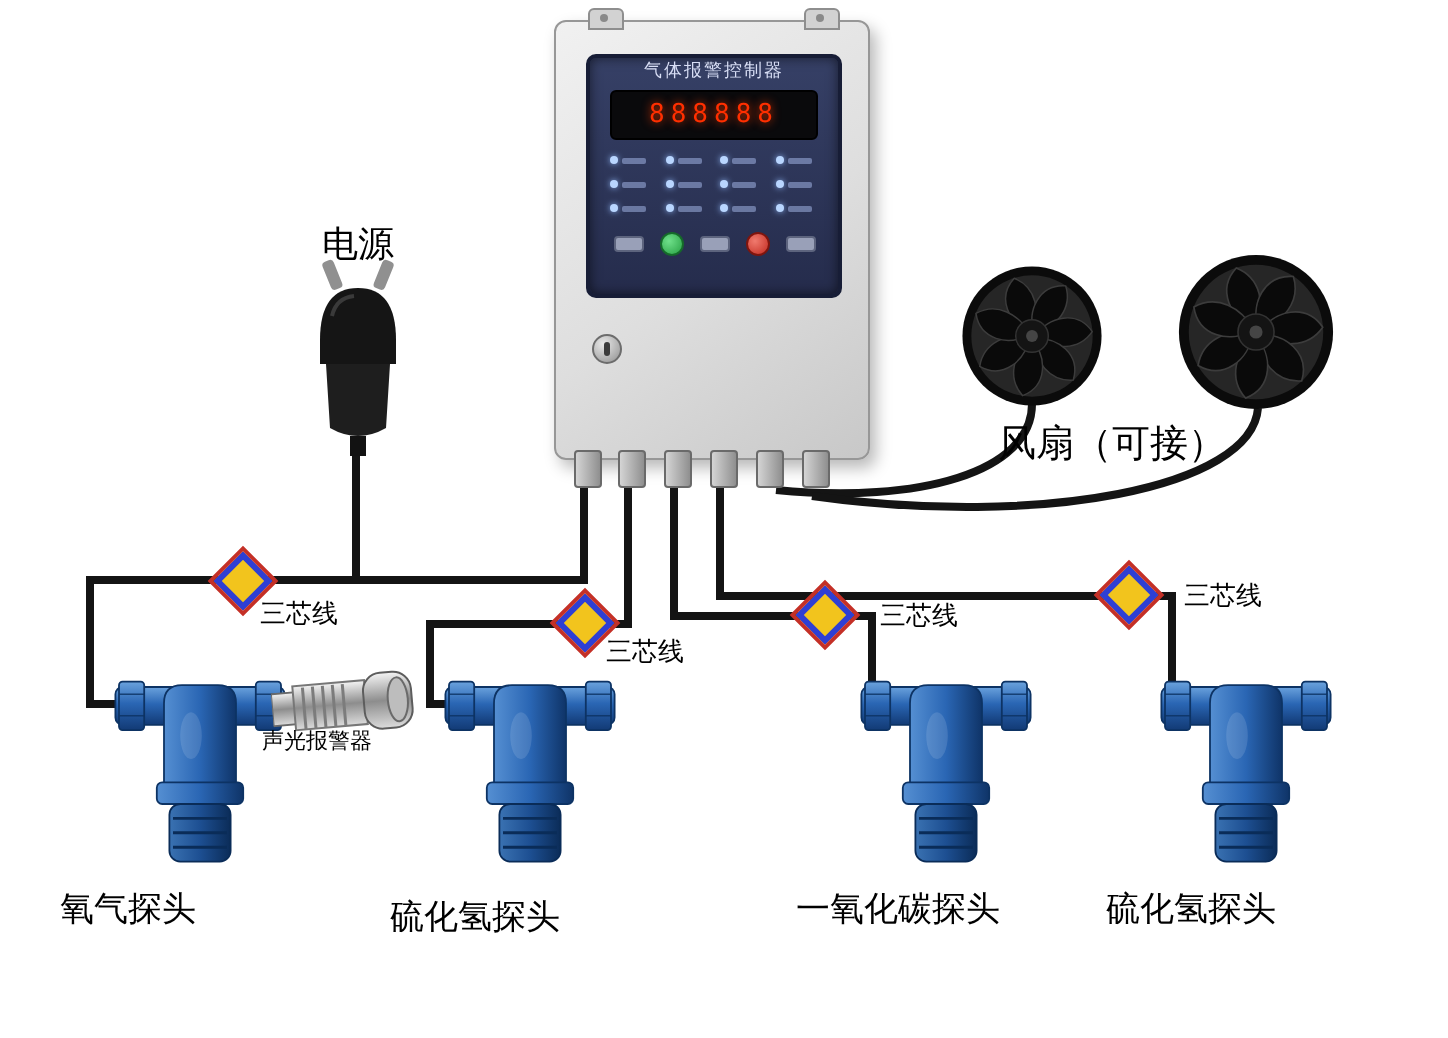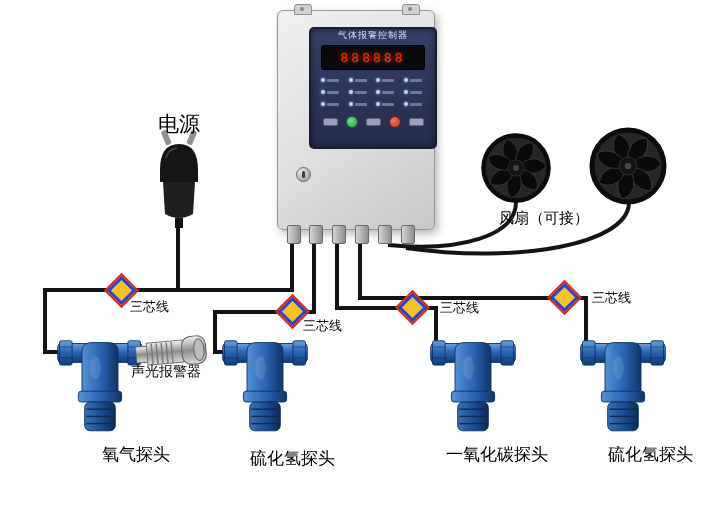--- a/index.html
+++ b/index.html
@@ -10,21 +10,21 @@
   .wire{stroke:#141414;stroke-width:4;fill:none;stroke-linejoin:miter;}
 
   
   #controller{left:277px;top:10px;width:156px;height:218px;z-index:3;
     background:linear-gradient(145deg,#f1f1f1 0%,#dedede 55%,#c8c8c8 100%);
     border:1px solid #979797;border-radius:6px;box-shadow:3px 4px 8px rgba(0,0,0,.28);}
   .tab{position:absolute;top:-7px;width:16px;height:9px;background:#d2d2d2;border:1px solid #8e8e8e;border-radius:3px 3px 0 0;}
   .tab::after{content:"";position:absolute;left:5px;top:2px;width:4px;height:4px;border-radius:50%;background:#8a8a8a;}
   #panel{position:absolute;left:15px;top:16px;width:124px;height:118px;
     background:linear-gradient(180deg,#364066,#252c4c);
-    border:2px solid #171d36;border-radius:5px;box-shadow:inset 0 0 6px rgba(0,0,0,.55);margin-left:16px;}
+    border:2px solid #171d36;border-radius:5px;box-shadow:inset 0 0 6px rgba(0,0,0,.55);}
   #panel-title{font-size:9px;line-height:13px;color:#d8def5;text-align:center;letter-spacing:1px;
     font-family:"Liberation Sans","DejaVu Sans",sans-serif;}
   #led{width:102px;height:23px;margin:3px auto 0;background:#0a0a0c;border:1px solid #000;border-radius:3px;
     color:#ff2f00;font-family:"DejaVu Sans Mono",monospace;font-size:13px;line-height:23px;text-align:center;
     letter-spacing:3px;text-shadow:0 0 5px rgba(255,60,0,.9);}
   #ind-grid{display:grid;grid-template-columns:repeat(4,1fr);gap:6px 6px;margin:7px 10px 0;}
   .ind-cell{display:flex;align-items:center;gap:2px;height:6px;}
   .ind-dot{width:4px;height:4px;border-radius:50%;background:#b9d6ff;box-shadow:0 0 3px rgba(150,190,255,.9);}
   .ind-dash{width:12px;height:3px;background:rgba(185,205,255,.45);border-radius:1px;}
   #btn-row{display:flex;justify-content:center;align-items:center;gap:8px;margin-top:9px;}
@@ -38,24 +38,24 @@
   .gland{position:absolute;bottom:-15px;width:12px;height:17px;
     background:linear-gradient(90deg,#d4d4d4,#8f8f8f);border:1px solid #6a6a6a;border-radius:2px;}
 
   
   .diamond{width:15px;height:15px;background:#f2c41d;border:3px solid #2e3fd4;outline:2px solid #c43027;
     transform:rotate(45deg);z-index:2;}
   .wire-label{font-size:13px;color:#000;z-index:4;white-space:nowrap;}
 
   
   #title{left:461px;top:42px;font-size:25px;letter-spacing:3px;color:#000;z-index:4;white-space:nowrap;}
-  .det-label{font-size:17px;text-align:right;color:#000;z-index:4;white-space:nowrap;}
-  .small-label{font-size:14px;color:#000;z-index:4;white-space:nowrap;}
-  #power-label{left:148px;top:110px;width:62px;text-align:center;font-size:21px;color:#000;z-index:4;}
-  #fan-label{left:499px;top:209px;font-size:15px;color:#000;z-index:4;white-space:nowrap;}
+  .det-label{font-size:17px;text-align:left;color:#000;z-index:4;white-space:nowrap;}
+  .small-label{font-size:11px;color:#000;z-index:4;white-space:nowrap;}
+  #power-label{left:148px;top:110px;width:62px;text-align:center;font-size:18px;color:#000;z-index:4;}
+  #fan-label{left:499px;top:209px;font-size:19px;color:#000;z-index:4;white-space:nowrap;}
 </style>
 </head>
 <body>
 
 <div id="canvas">
 
   <svg width="0" height="0" style="position:absolute" aria-hidden="true">
     <defs>
       <linearGradient id="dg-h" x1="0" y1="0" x2="0" y2="1">
         <stop offset="0" stop-color="#6aa2dd"></stop>

